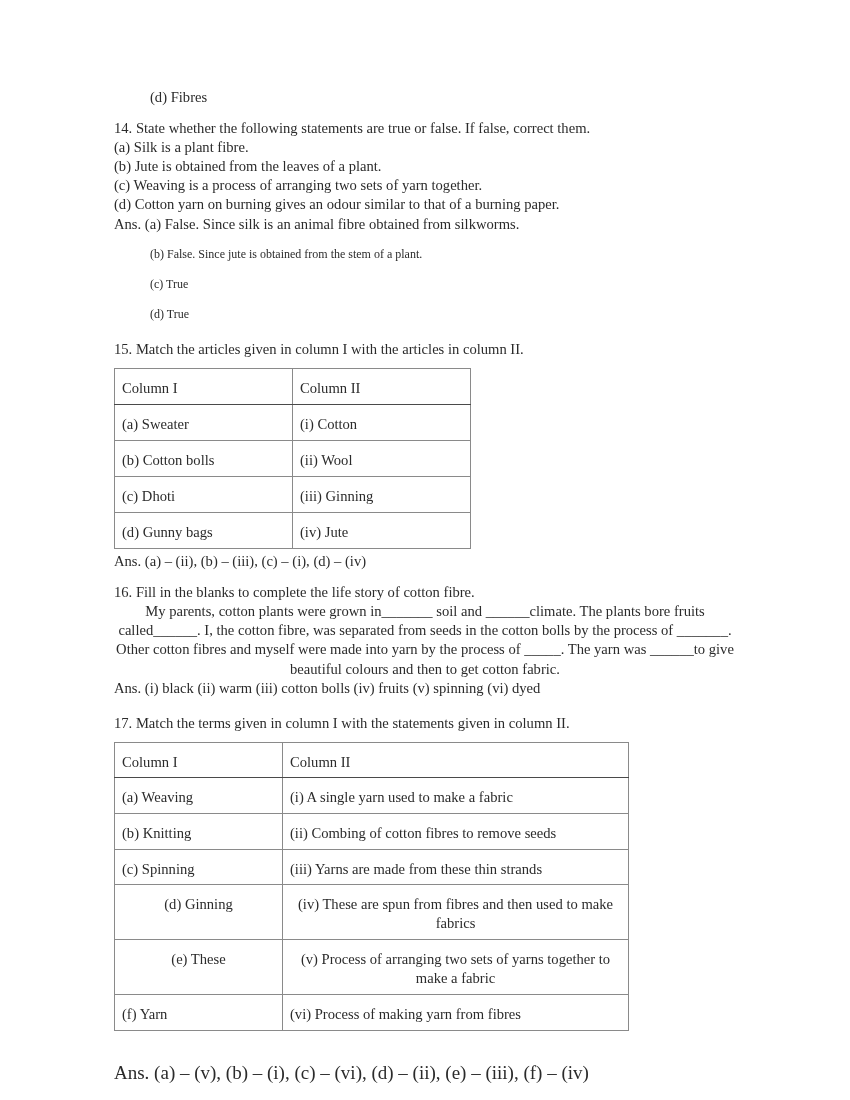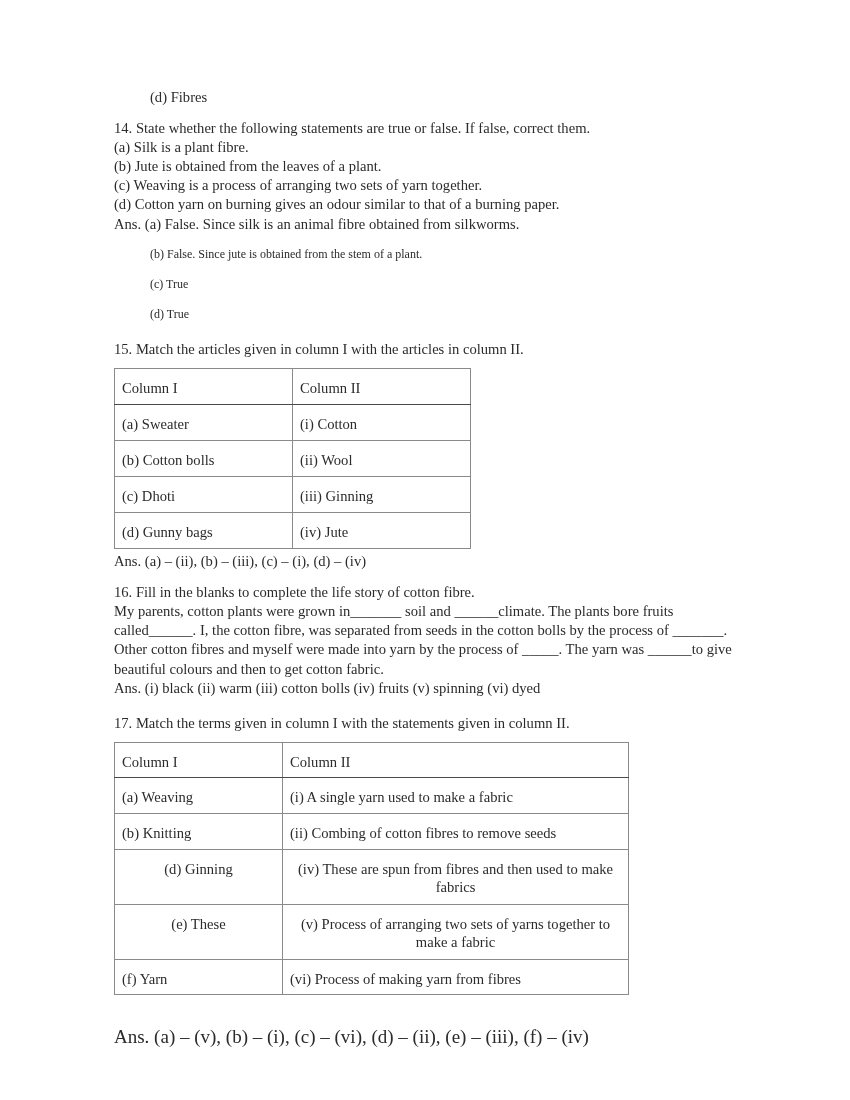--- a/index.html
+++ b/index.html
@@ -33,21 +33,21 @@
 
   
   .line {
     font-size: 14.6px;
     line-height: 19.1px;
     white-space: pre-wrap;
   }
   .para {
     font-size: 14.6px;
     line-height: 19.1px;
-    text-align: left;
+    text-align: center;
   }
   .indent-a {
     margin-left: 36px;
   }
   .gap-md { height: 12px; }
   .gap-lg { height: 16px; }
 
   .ans-spaced {
     font-size: 12px;
     line-height: 19.1px;
@@ -181,20 +181,24 @@
           </tr>
           <tr>
             <td>(a) Weaving</td>
             <td>(i) A single yarn used to make a fabric</td>
           </tr>
           <tr>
             <td>(b) Knitting</td>
             <td>(ii) Combing of cotton fibres to remove seeds</td>
           </tr>
           <tr>
+            <td>(c) Spinning</td>
+            <td>(iii) Yarns are made from these thin strands</td>
+          </tr>
+          <tr>
             <td class="tall">(d) Ginning</td>
             <td class="tall">(iv) These are spun from fibres and then used to make fabrics</td>
           </tr>
           <tr>
             <td class="tall">(e) These</td>
             <td class="tall">(v) Process of arranging two sets of yarns together to make a fabric</td>
           </tr>
           <tr>
             <td>(f) Yarn</td>
             <td>(vi) Process of making yarn from fibres</td>

